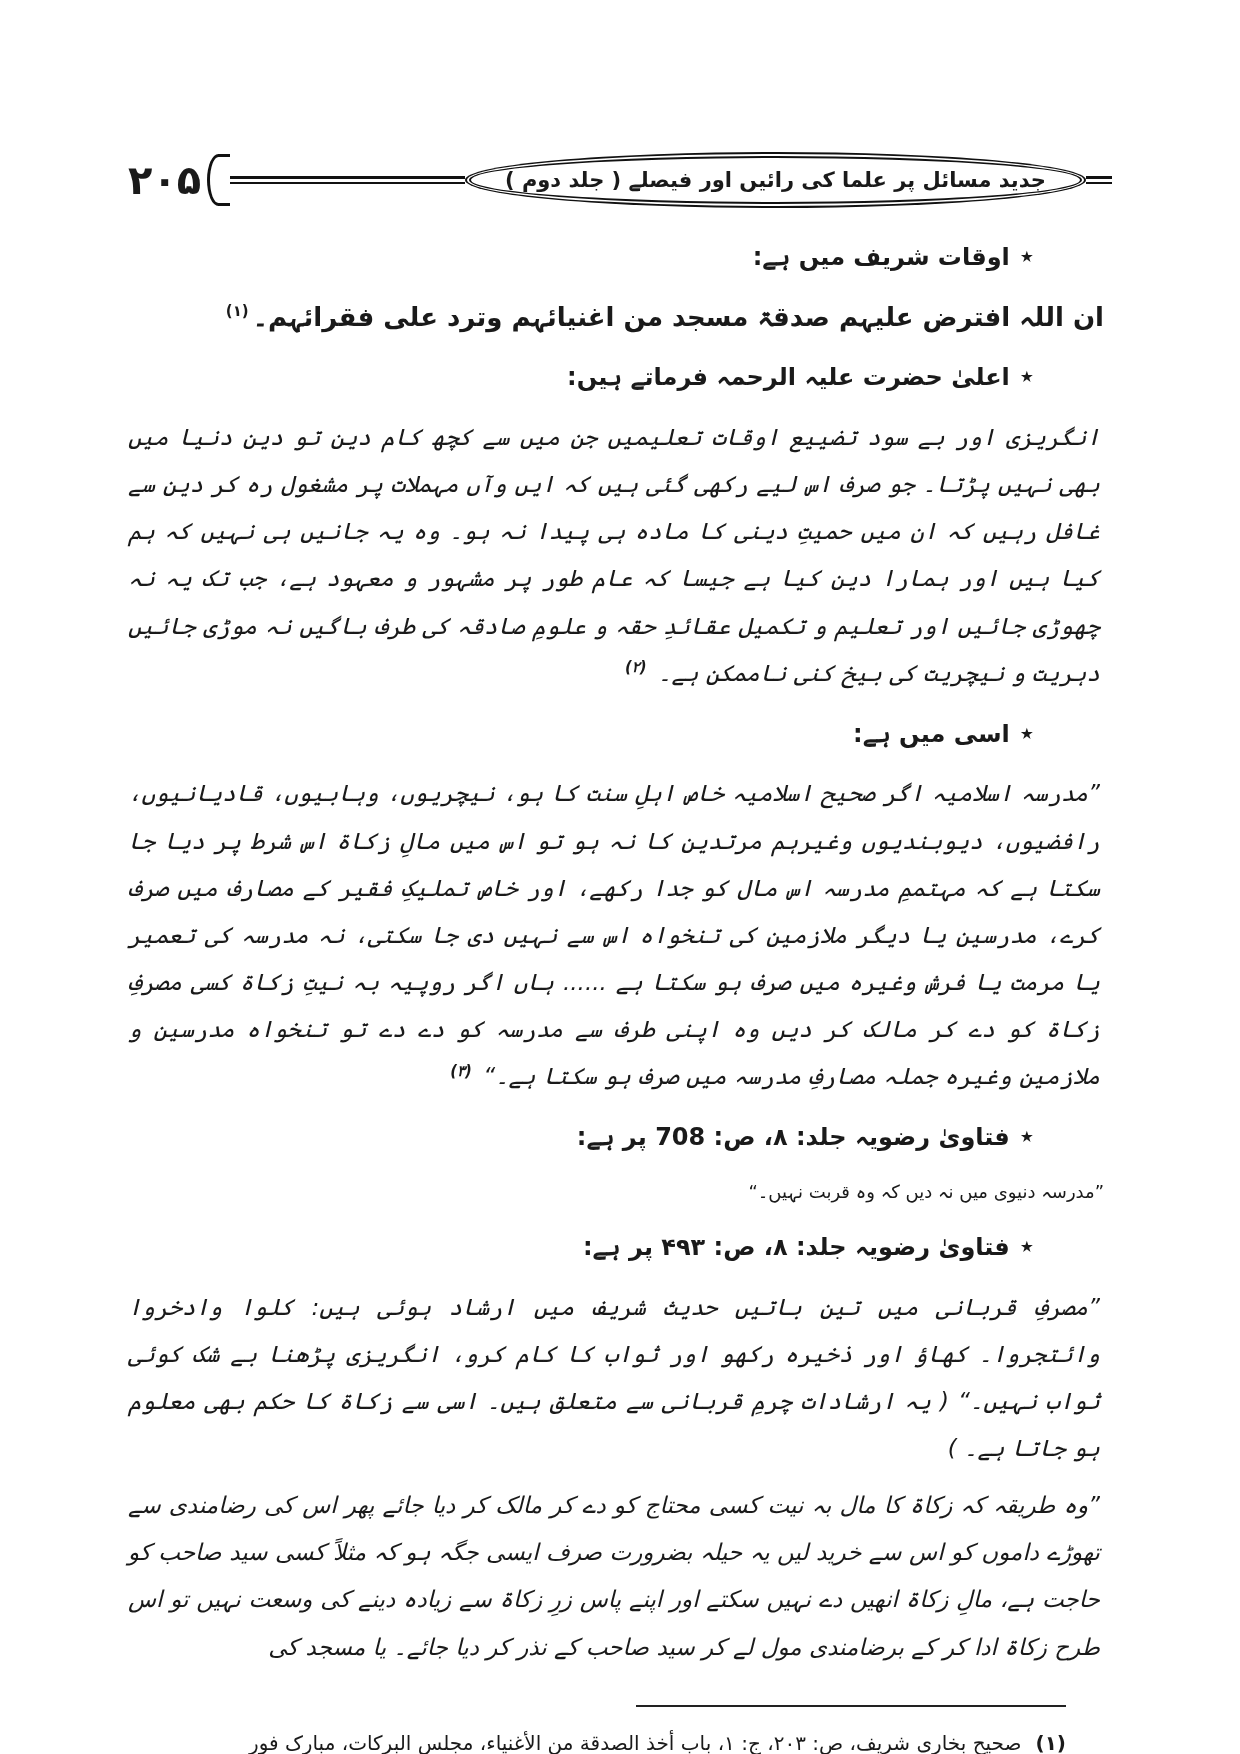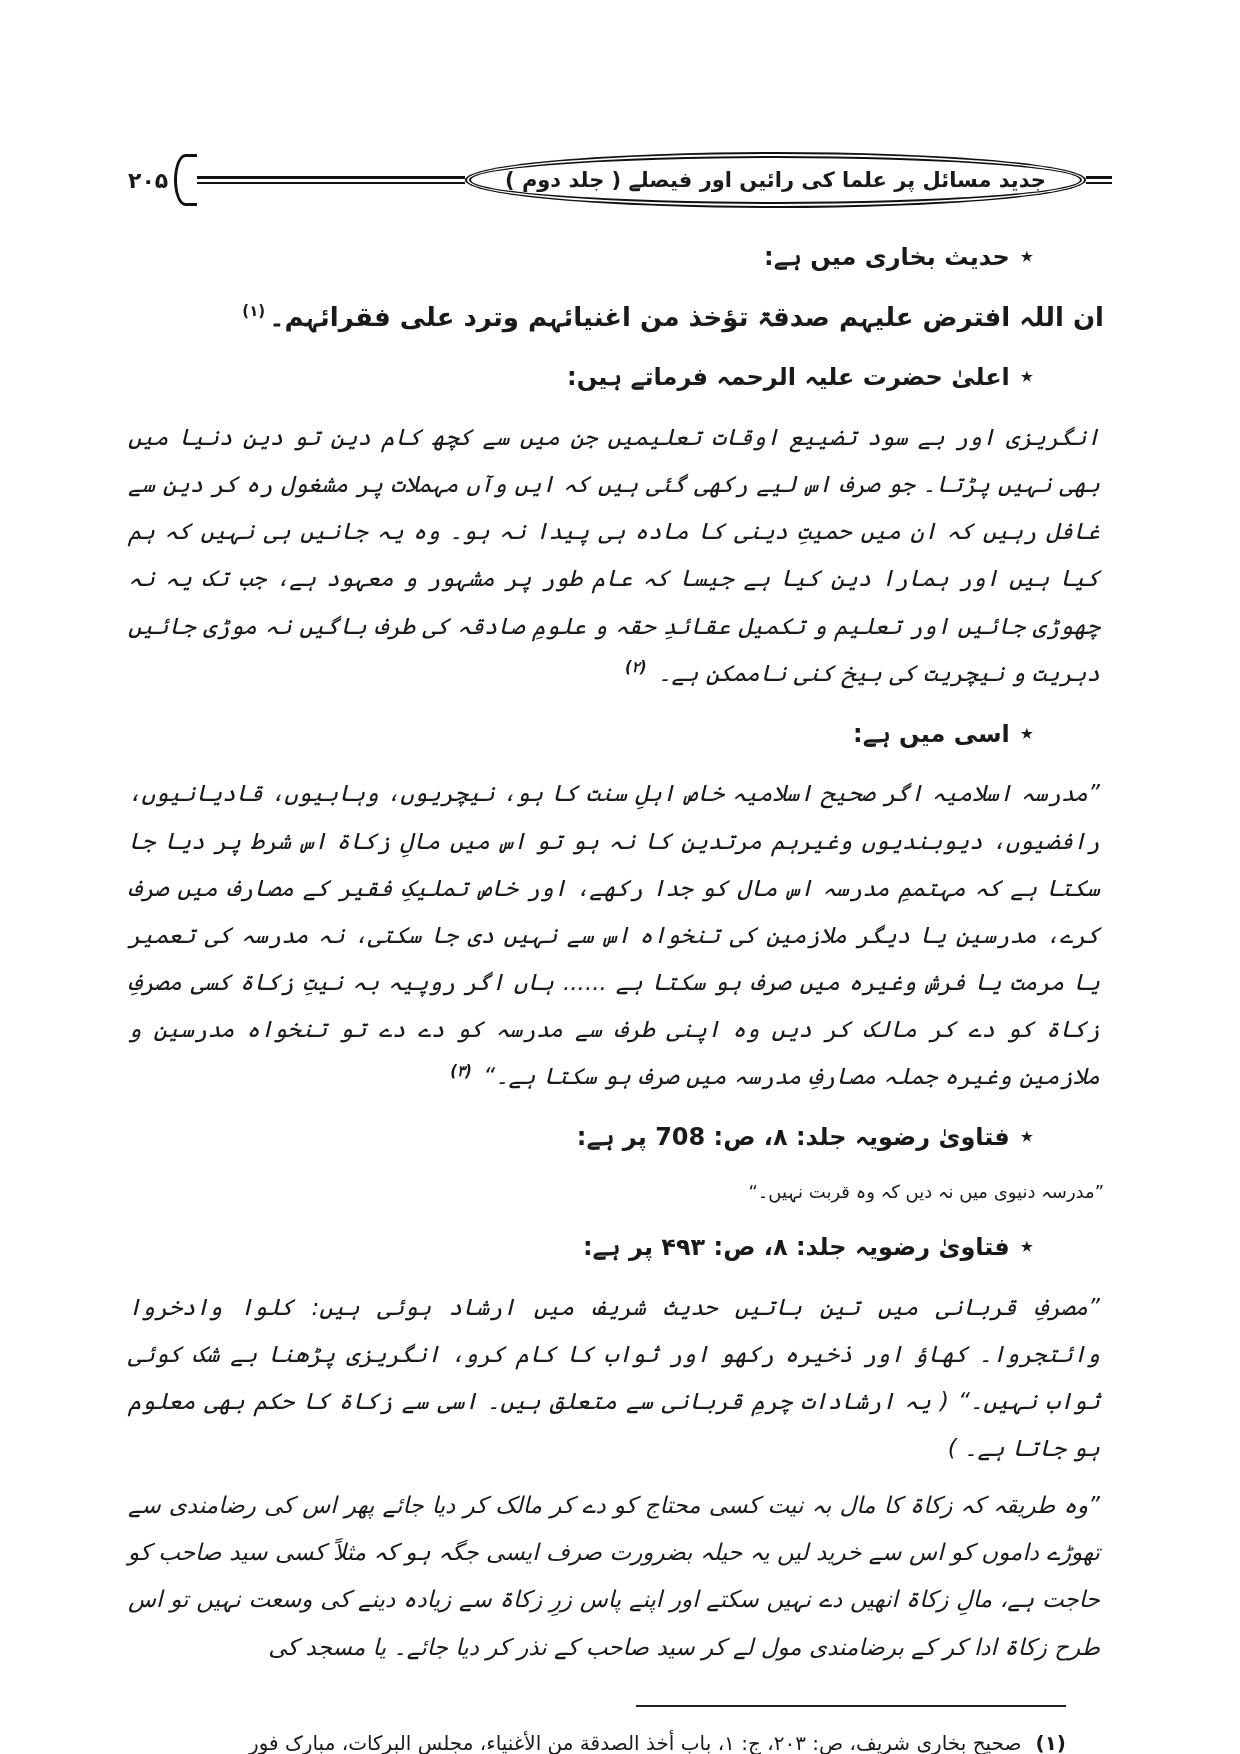--- a/index.html
+++ b/index.html
@@ -10,21 +10,21 @@
   .page{
     position:relative;width:1240px;height:1754px;box-sizing:border-box;
     background:#ffffff;direction:rtl;
     padding:150px 128px 0 128px;overflow:hidden;
   }
   
   .header{
     direction:ltr;display:flex;align-items:center;height:60px;margin-bottom:26px;
   }
   .pageno{
-    font-size:22px;font-weight:bold;letter-spacing:1px;padding-right:6px;white-space:nowrap;
+    font-size:40px;font-weight:bold;letter-spacing:1px;padding-right:6px;white-space:nowrap;
   }
   .pageno-bracket{
     width:20px;height:46px;flex:0 0 auto;
     border-left:3px solid #111;border-top:3px solid #111;border-bottom:3px solid #111;
     border-radius:50% 0 0 50% / 50% 0 0 50%;
   }
   .rule{
     flex:1 1 auto;height:8px;box-sizing:border-box;
     border-top:3px solid #111;border-bottom:2px solid #111;
   }
@@ -72,23 +72,23 @@
     <span class="pageno-bracket"></span>
     <div class="rule"></div>
     <div class="title-oval">
       <span>جدید مسائل پر علما کی رائیں اور فیصلے ( جلد دوم )</span>
     </div>
     <div class="rule rule-end"></div>
   </div>
 
   <div class="bodytext">
 
-    <p class="heading"><span class="marker">٭</span><span>حدیث بخاری میں ہے:</span></p>
+    <p class="heading"><span class="marker">٭</span><span>اوقات شریف میں ہے:</span></p>
 
-    <p class="arabic"><span>ان اللہ افترض علیہم صدقۃ تؤخذ من اغنیائہم وترد علی فقرائہم۔</span><sup class="ref">(۱)</sup></p>
+    <p class="arabic"><span>ان اللہ افترض علیہم صدقۃ مسجد من اغنیائہم وترد علی فقرائہم۔</span><sup class="ref">(۱)</sup></p>
 
     <p class="heading"><span class="marker">٭</span><span>اعلیٰ حضرت علیہ الرحمہ فرماتے ہیں:</span></p>
 
     <p class="para"><span>انگریزی اور بے سود تضییع اوقات تعلیمیں جن میں سے کچھ کام دین تو دین دنیا میں بھی نہیں پڑتا۔ جو صرف اس لیے رکھی گئی ہیں کہ ایں وآں مہملات پر مشغول رہ کر دین سے غافل رہیں کہ ان میں حمیتِ دینی کا مادہ ہی پیدا نہ ہو۔ وہ یہ جانیں ہی نہیں کہ ہم کیا ہیں اور ہمارا دین کیا ہے جیسا کہ عام طور پر مشہور و معہود ہے، جب تک یہ نہ چھوڑی جائیں اور تعلیم و تکمیل عقائدِ حقہ و علومِ صادقہ کی طرف باگیں نہ موڑی جائیں دہریت و نیچریت کی بیخ کنی ناممکن ہے۔</span> <sup class="ref">(۲)</sup></p>
 
     <p class="heading"><span class="marker">٭</span><span>اسی میں ہے:</span></p>
 
     <p class="para"><span>”مدرسہ اسلامیہ اگر صحیح اسلامیہ خاص اہلِ سنت کا ہو، نیچریوں، وہابیوں، قادیانیوں، رافضیوں، دیوبندیوں وغیرہم مرتدین کا نہ ہو تو اس میں مالِ زکاۃ اس شرط پر دیا جا سکتا ہے کہ مہتممِ مدرسہ اس مال کو جدا رکھے، اور خاص تملیکِ فقیر کے مصارف میں صرف کرے، مدرسین یا دیگر ملازمین کی تنخواہ اس سے نہیں دی جا سکتی، نہ مدرسہ کی تعمیر یا مرمت یا فرش وغیرہ میں صرف ہو سکتا ہے ...... ہاں اگر روپیہ بہ نیتِ زکاۃ کسی مصرفِ زکاۃ کو دے کر مالک کر دیں وہ اپنی طرف سے مدرسہ کو دے دے تو تنخواہ مدرسین و ملازمین وغیرہ جملہ مصارفِ مدرسہ میں صرف ہو سکتا ہے۔“</span> <sup class="ref">(۳)</sup></p>
 
     <p class="heading"><span class="marker">٭</span><span>فتاویٰ رضویہ جلد: ۸، ص: 708 پر ہے:</span></p>

